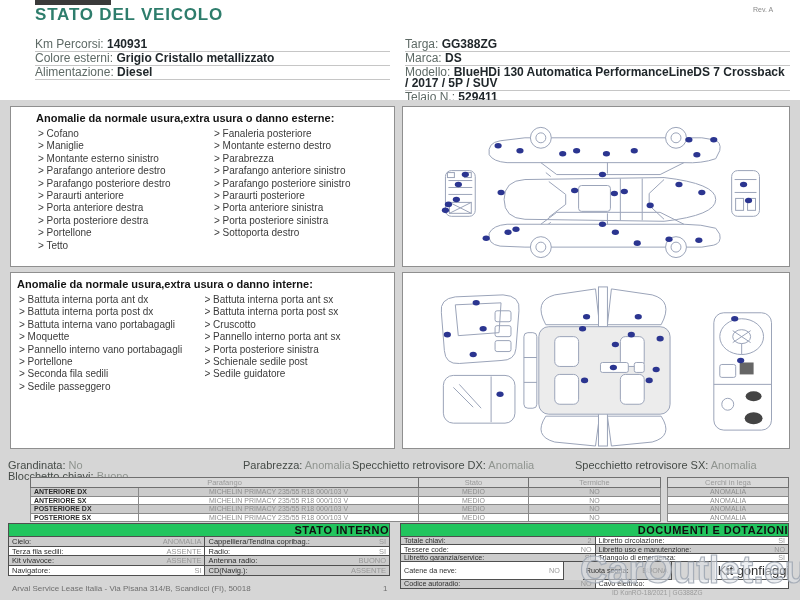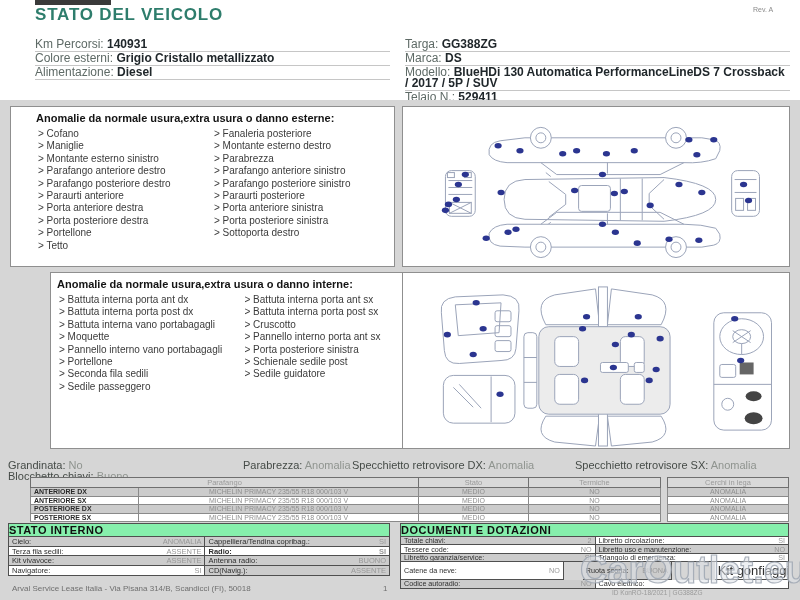--- a/index.html
+++ b/index.html
@@ -17,21 +17,21 @@
   #hdr-right { left:405px; width:385px; }
   .hrow { border-bottom:1px solid #c6c6c6; padding:1px 0 1px; line-height:11px; }
   .hlabel { color:#5e6a66; }
   .hval { color:#20272b; font-weight:bold; }
 
   .band { position:absolute; left:0; top:100px; width:800px; height:500px; background:#d6d6d6; }
 
   .panel { position:absolute; background:#ffffff; border:1px solid #8f8f8f; box-sizing:border-box; }
   #panel-ext-text { left:10px;  top:106px; width:385px; height:161px;padding-left:19px; }
   #panel-ext-diag { left:402px; top:106px; width:388px; height:161px; }
-  #panel-int-text { left:10px;  top:272px; width:385px; height:177px;margin-left:40px; }
+  #panel-int-text { left:10px;  top:272px; width:385px; height:177px; }
   #panel-int-diag { left:402px; top:272px; width:388px; height:177px; }
   .panel-title { font-size:11px; font-weight:bold; color:#141414; padding:5px 6px 3px; }
   .cols { display:flex; padding:1px 4px 0 8px; }
   .col { width:50%; font-size:10px; color:#3b3b3b; line-height:12.4px; }
   .diagram { width:100%; height:100%; display:block; }
 
   .sum { position:absolute; font-size:11px; white-space:nowrap; }
   #sum-0 { left:8px;   top:459px; } #sum-1 { left:8px;   top:470px; }
   #sum-2 { left:243px; top:459px; } #sum-3 { left:352px; top:459px; } #sum-4 { left:575px; top:459px; }
   .sl { color:#454b47; } .sv { color:#8f948f; }
@@ -42,22 +42,22 @@
   .ttable th { border:1px solid #6f6f6f; color:#9b9b9b; font-weight:normal; font-size:7.5px;
                height:9px; padding:0; background:#d9d9d9; }
   .ttable td { border:1px solid #8a8a8a; height:7.5px; padding:0 3px; line-height:7.5px; }
   .ttable td.pos { font-weight:bold; color:#2b2b2b; text-align:left; }
   .ttable td.c   { text-align:center; color:#8f8f8f; }
   .ttable tr.alt { background:#cccccc; }
 
   .btable { position:absolute; box-sizing:border-box; }
   #si-table  { left:8px;   top:523px; width:382px; }
   #doc-table { left:400px; top:523px; width:389px; }
-  .bheader { border:1px solid #4f4f4f; border-bottom:none; background:#86efac; color:#101010;
-             font-weight:bold; text-align:left; font-size:11px; height:12px; line-height:12px;
+  .bheader { border:1px solid #4f4f4f; border-bottom:none; background:#22c55e; color:#101010;
+             font-weight:bold; text-align:right; font-size:11px; height:12px; line-height:12px;
              letter-spacing:0.5px; }
   .brows { border-left:1px solid #4f4f4f; border-top:1px solid #4f4f4f; }
   .brow { display:flex; }
   .bcell { display:flex; justify-content:space-between; align-items:center; padding:0 3px;
            box-sizing:border-box; border-right:1px solid #4f4f4f; border-bottom:1px solid #4f4f4f;
            background:#ffffff; overflow:hidden; white-space:nowrap; }
   .bcell.hl { background:#cccccc; }
   .blabel { color:#2e2e2e; } .bvalue { color:#989898; }
 
   .footer-company { position:absolute; left:12px; top:584px; font-size:8px; color:#6f6f6f; }
@@ -363,21 +363,21 @@
           <div class="bcell hl" style="width: 185px; font-size: 7.5px;">
             <span class="blabel">Cappelliera/Tendina copribag.:</span>
             <span class="bvalue">SI</span>
           </div>
         </div>
         <div class="brow" style="height: 9.7px;">
           <div class="bcell" style="width: 197px; font-size: 7.5px;">
             <span class="blabel">Terza fila sedili:</span>
             <span class="bvalue">ASSENTE</span>
           </div>
-          <div class="bcell" style="width: 185px; font-size: 7.5px; font-weight: bold;">
+          <div class="bcell" style="width: 185px; font-size: 7.5px;">
             <span class="blabel">Radio:</span>
             <span class="bvalue">SI</span>
           </div>
         </div>
         <div class="brow" style="height: 9.7px;">
           <div class="bcell hl" style="width: 197px; font-size: 7.5px;">
             <span class="blabel">Kit vivavoce:</span>
             <span class="bvalue">ASSENTE</span>
           </div>
           <div class="bcell hl" style="width: 185px; font-size: 7.5px;">

